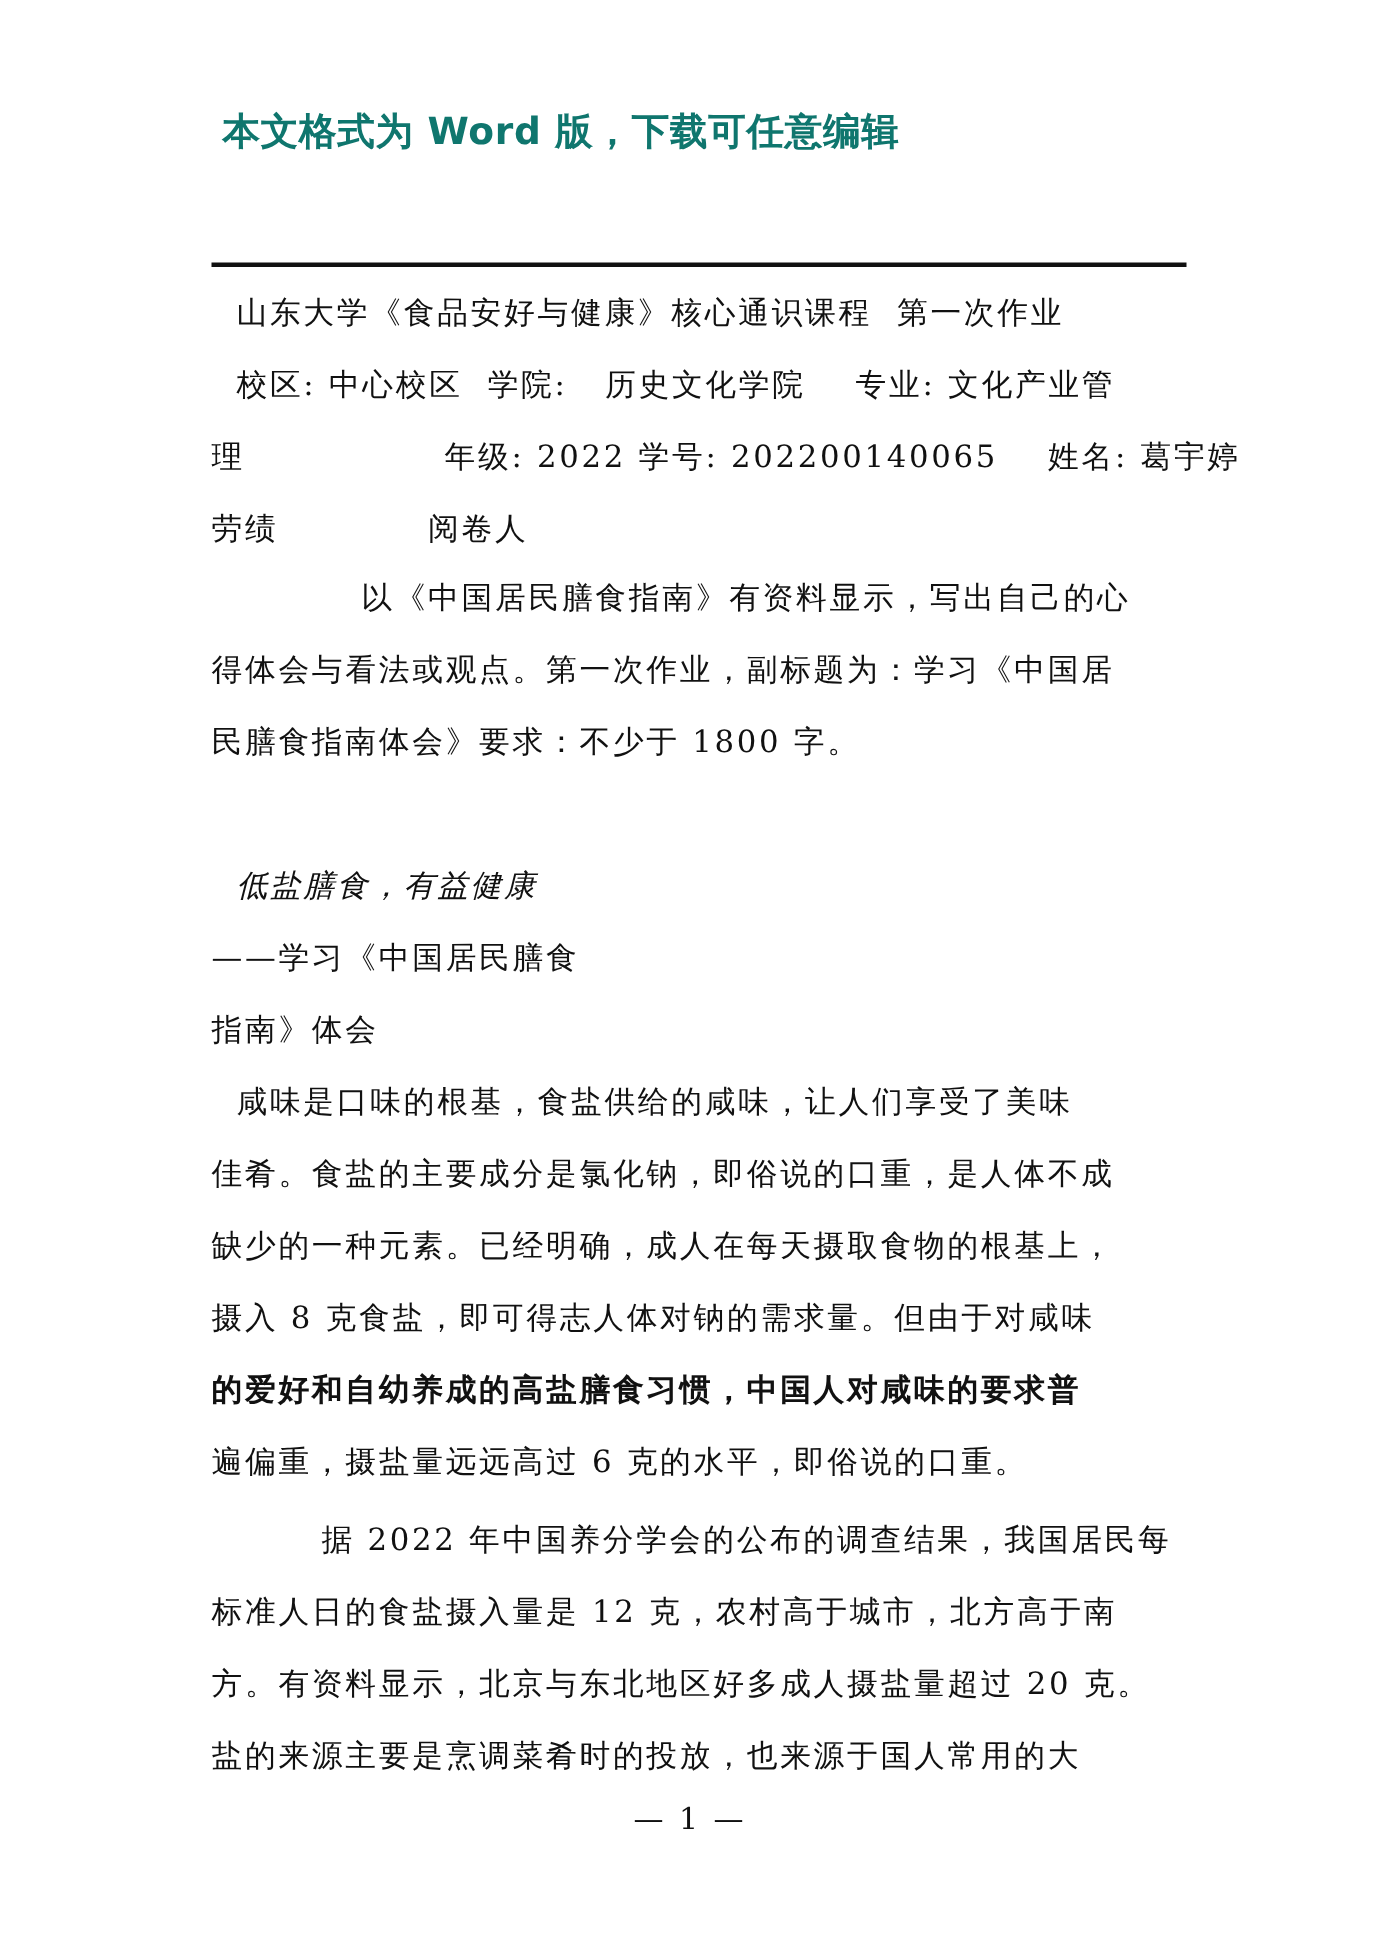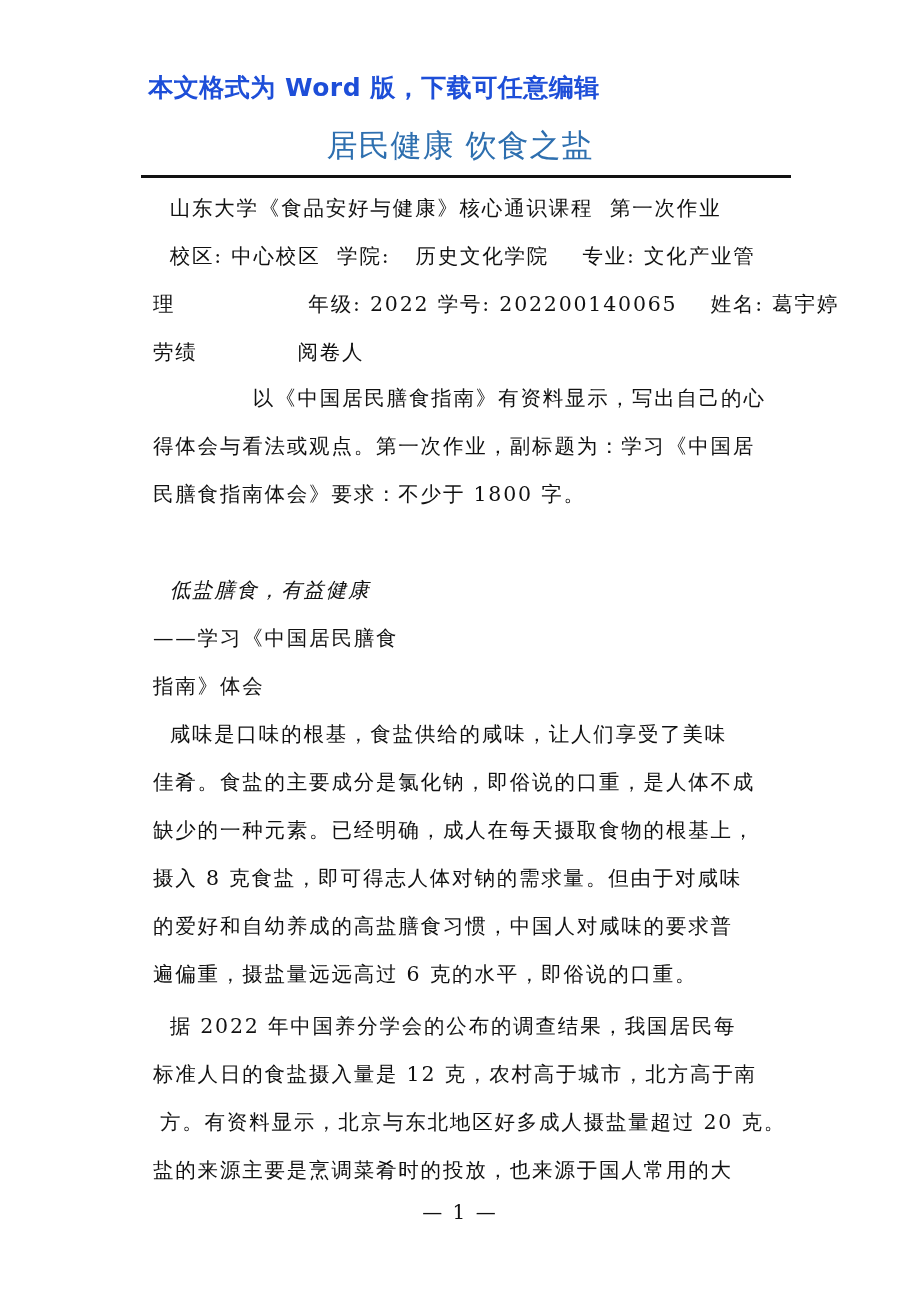--- a/index.html
+++ b/index.html
@@ -22,21 +22,21 @@
     }
     .banner {
       position: absolute;
       top: 68px;
       left: 0; width: 748px;
       text-align: center;
       font-family: "DejaVu Sans", "Liberation Sans", sans-serif;
       font-weight: bold;
       font-size: 25px;
       line-height: 40px;
-      color: #1d4ed8;
+      color: #0f766e;
       letter-spacing: 0.5px;
     }
     .doc-title {
       position: absolute;
       top: 120px;
       left: 0; width: 920px;
       text-align: center;
       font-family: "DejaVu Sans", "Liberation Sans", sans-serif;
       font-size: 31px;
       line-height: 50px;
@@ -53,21 +53,21 @@
     }
     .body-text {
       position: absolute;
       left: 141px;
       width: 640px;
       font-size: 20.5px;
       letter-spacing: 1.8px;
     }
     .line {
       position: absolute;
-      left: 12px;
+      left: 0;
       width: 640px;
       height: 48px;
       line-height: 48px;
       white-space: pre;
     }
     .right { }
     .footer {
       position: absolute;
       top: 1192px;
       left: 0; width: 920px;
@@ -77,21 +77,20 @@
       letter-spacing: 2px;
     }
   </style>
 </head>
 <body>
 
 <div class="page">
 
   <div class="banner">本文格式为 Word 版，下载可任意编辑</div>
 
-  <div class="doc-title">居民健康  饮食之盐</div>
 
   <div class="rule"></div>
 
   <div class="body-text" style="top:184px;">
     <div class="line" style="top:0px;">  山东大学《食品安好与健康》核心通识课程  第一次作业</div>
     <div class="line" style="top:48px;">  校区: 中心校区  学院:   历史文化学院    专业: 文化产业管</div>
     <div class="line" style="top:96px;">理                年级: 2022 学号: 202200140065    姓名: 葛宇婷</div>
     <div class="line" style="top:144px;">劳绩            阅卷人</div>
   </div>
 
@@ -105,26 +104,26 @@
     <div class="line" style="top:0px;font-style:italic;">  低盐膳食，有益健康</div>
     <div class="line right" style="top:48px;">——学习《中国居民膳食</div>
     <div class="line" style="top:96px;">指南》体会</div>
   </div>
 
   <div class="body-text" style="top:710px;">
     <div class="line" style="top:0px;">  咸味是口味的根基，食盐供给的咸味，让人们享受了美味</div>
     <div class="line" style="top:48px;">佳肴。食盐的主要成分是氯化钠，即俗说的口重，是人体不成</div>
     <div class="line" style="top:96px;">缺少的一种元素。已经明确，成人在每天摄取食物的根基上，</div>
     <div class="line" style="top:144px;">摄入 8 克食盐，即可得志人体对钠的需求量。但由于对咸味</div>
-    <div class="line" style="top:192px;">的爱好和自幼养成的高盐膳食习惯，中国人对咸味的要求普</div>
+    <div class="line" style="top:192px;font-weight:bold;">的爱好和自幼养成的高盐膳食习惯，中国人对咸味的要求普</div>
     <div class="line" style="top:240px;">遍偏重，摄盐量远远高过 6 克的水平，即俗说的口重。</div>
   </div>
 
   <div class="body-text" style="top:1002px;">
-    <div class="line" style="top:0px;">  据 2022 年中国养分学会的公布的调查结果，我国居民每</div>
+    <div class="line" style="top:0px;text-align:right;">  据 2022 年中国养分学会的公布的调查结果，我国居民每</div>
     <div class="line" style="top:48px;">标准人日的食盐摄入量是 12 克，农村高于城市，北方高于南</div>
-    <div class="line" style="top:96px;text-align:center;">方。有资料显示，北京与东北地区好多成人摄盐量超过 20 克。</div>
+    <div class="line" style="top:96px;">方。有资料显示，北京与东北地区好多成人摄盐量超过 20 克。</div>
     <div class="line" style="top:144px;">盐的来源主要是烹调菜肴时的投放，也来源于国人常用的大</div>
   </div>
 
   <div class="footer">— 1 —</div>
 
 </div>
 
 </body></html>

